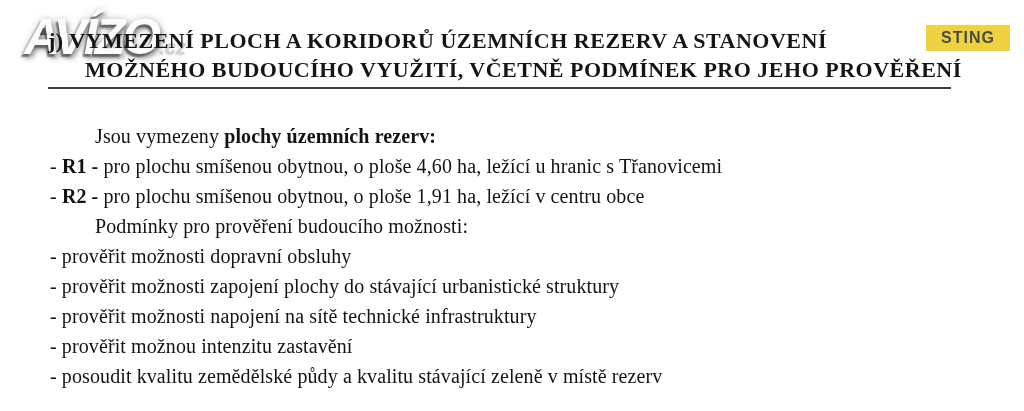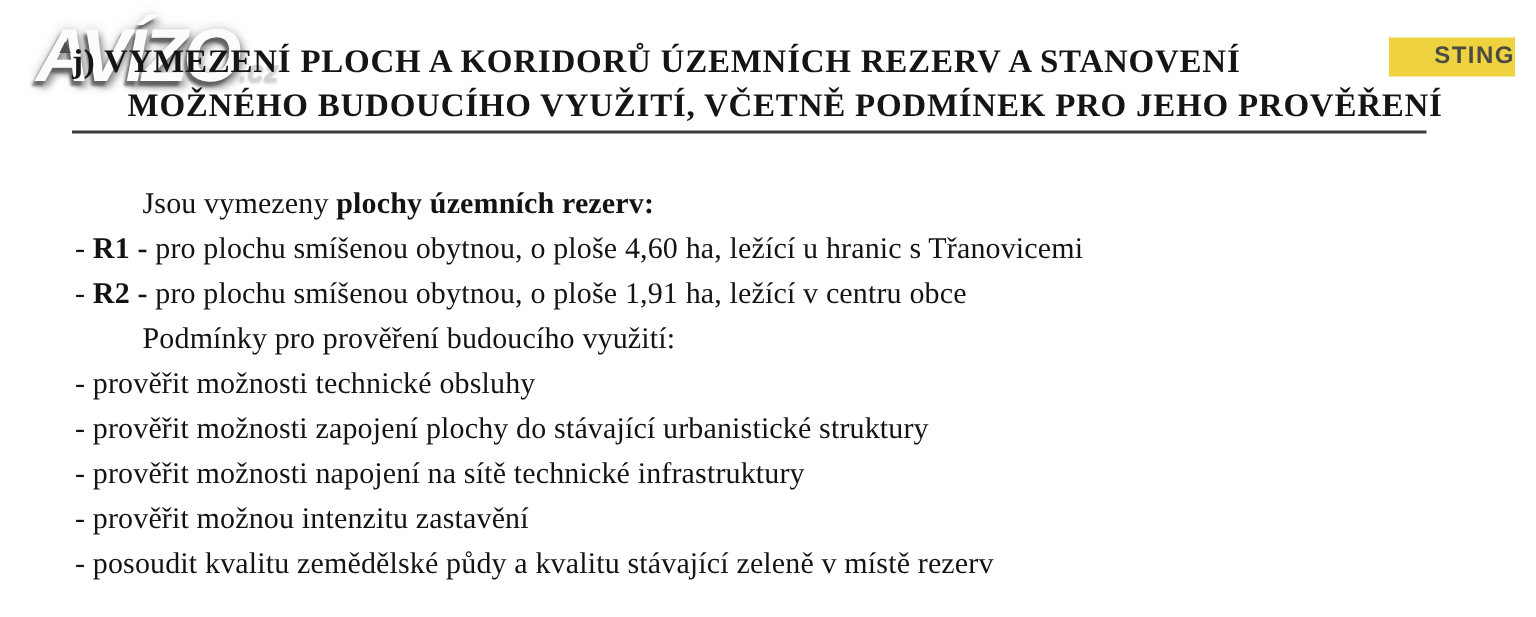--- a/index.html
+++ b/index.html
@@ -79,21 +79,21 @@
     left: 926px;
     top: 25px;
     width: 84px;
     height: 26px;
     background: #EFD23F;
     color: #4B4B45;
     font-family: "Liberation Sans", "DejaVu Sans", sans-serif;
     font-weight: bold;
     font-size: 16px;
     letter-spacing: 1px;
-    text-align: right;
+    text-align: center;
     line-height: 26px;
     z-index: 3;
   }
 
   
   .bodytext {
     position: absolute;
     left: 50px;
     top: 121px;
     z-index: 2;
@@ -124,22 +124,22 @@
 
   <div class="rule"></div>
 
   <div class="bodytext">
     <p class="indent"><span>Jsou vymezeny </span><b>plochy územních rezerv:</b></p>
 
     <p><span>- </span><b>R1 -</b><span> pro plochu smíšenou obytnou, o ploše 4,60 ha, ležící u hranic s Třanovicemi</span></p>
 
     <p><span>- </span><b>R2 -</b><span> pro plochu smíšenou obytnou, o ploše 1,91 ha, ležící v centru obce</span></p>
 
-    <p class="indent">Podmínky pro prověření budoucího využití:</p>
+    <p class="indent">Podmínky pro prověření budoucího možnosti:</p>
 
-    <p>- prověřit možnosti technické obsluhy</p>
+    <p>- prověřit možnosti dopravní obsluhy</p>
     <p>- prověřit možnosti zapojení plochy do stávající urbanistické struktury</p>
     <p>- prověřit možnosti napojení na sítě technické infrastruktury</p>
     <p>- prověřit možnou intenzitu zastavění</p>
     <p>- posoudit kvalitu zemědělské půdy a kvalitu stávající zeleně v místě rezerv</p>
   </div>
 
 </div>
 
 </body></html>

